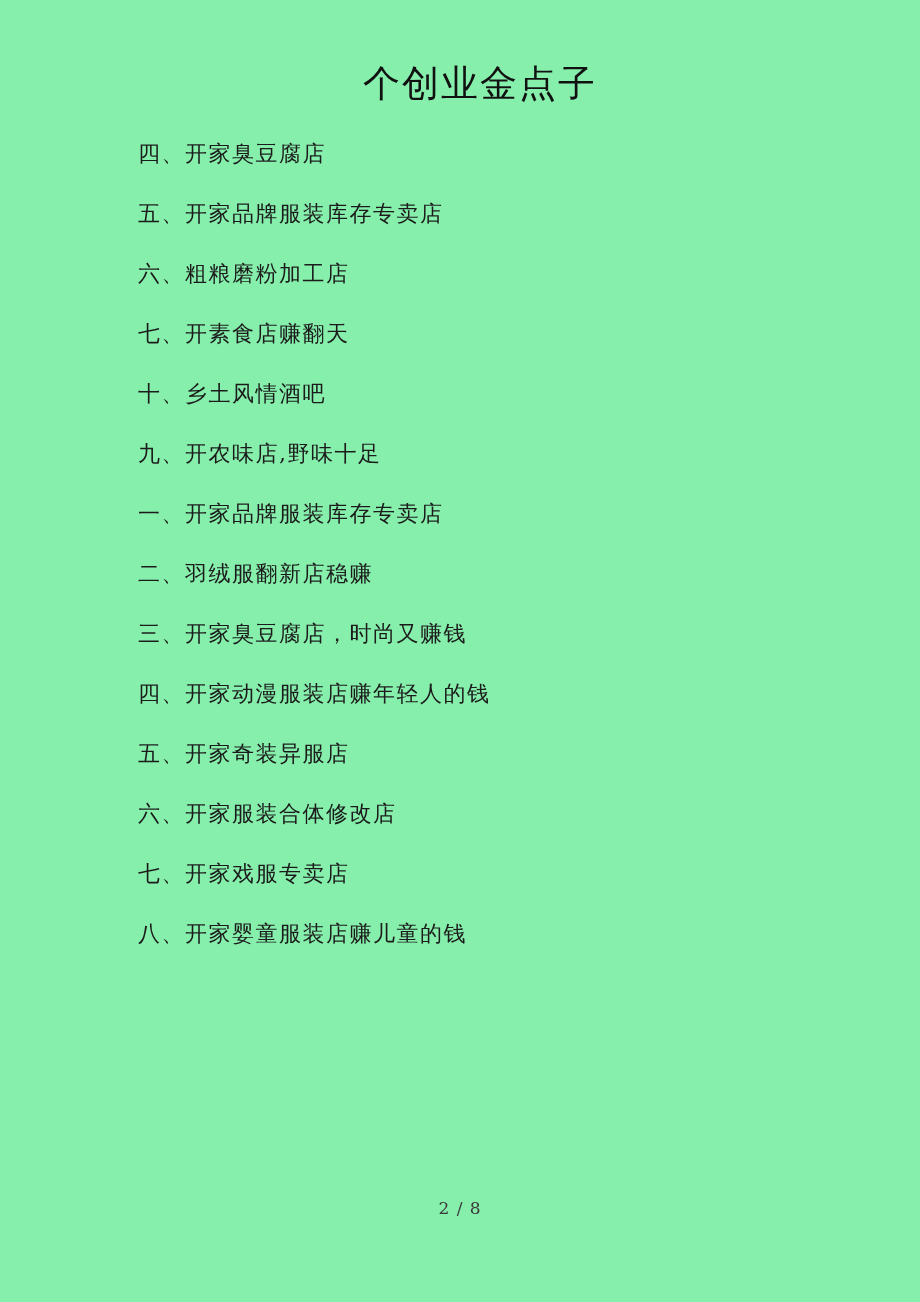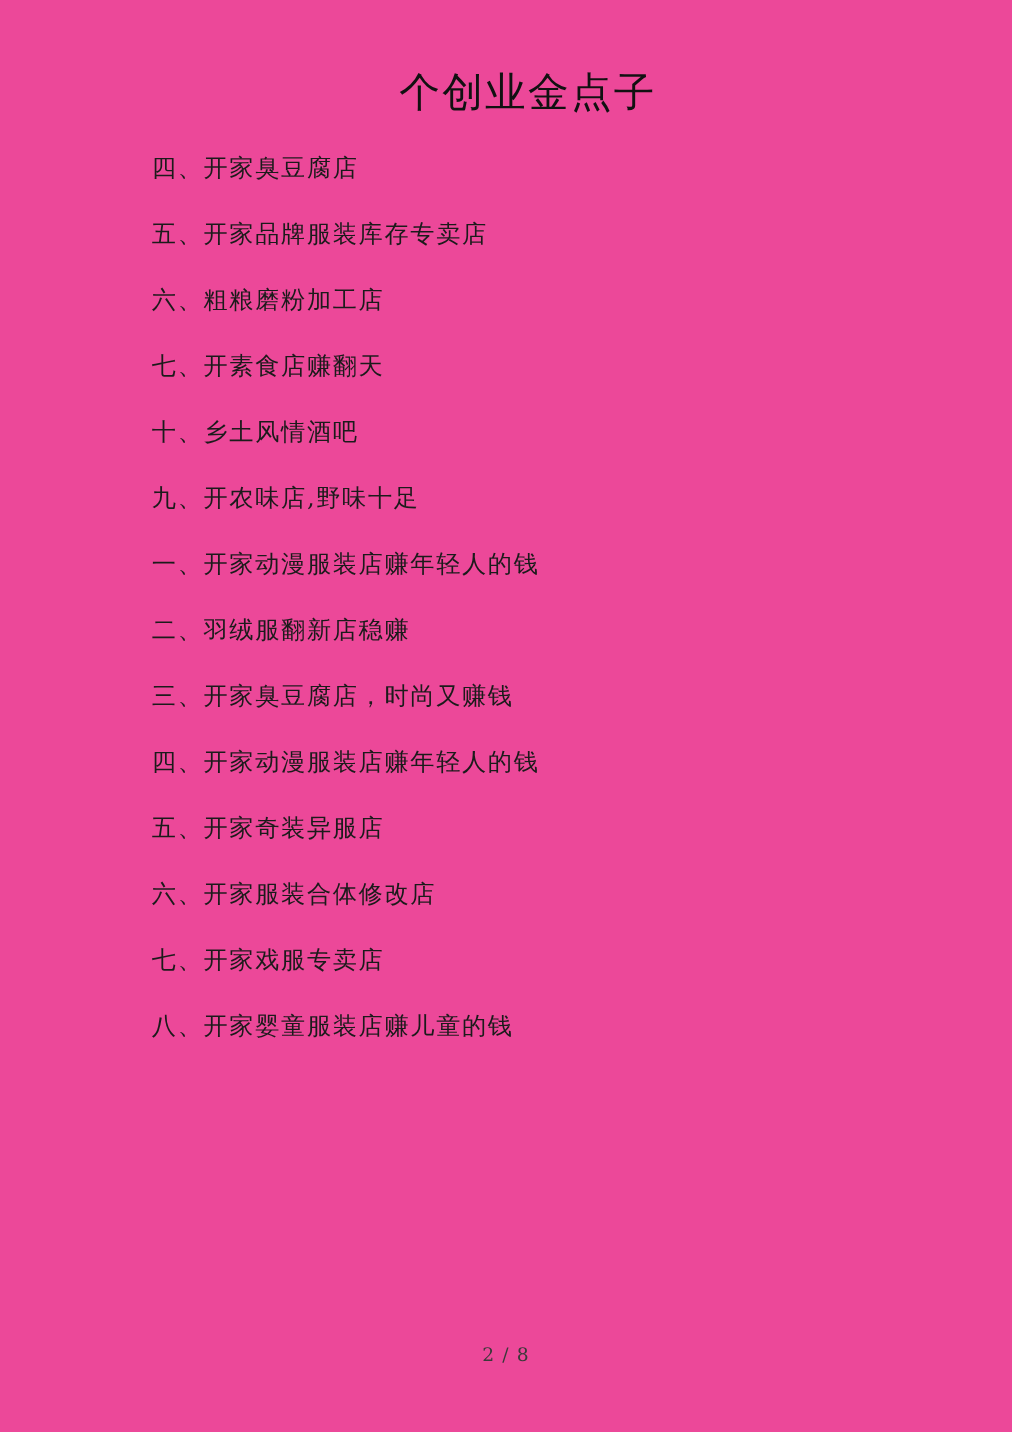--- a/index.html
+++ b/index.html
@@ -11,21 +11,21 @@
     height: 1302px;
     background: #ececed;
     font-family: "DejaVu Serif", serif;
     overflow: hidden;
   }
   .page {
     position: relative;
     width: 920px;
     height: 1302px;
     box-sizing: border-box;
-    background: #ec4899;
+    background: #86efac;
   }
   .content {
     position: absolute;
     left: 0;
     top: 0;
     width: 920px;
   }
   .doc-title {
     text-align: center;
     font-size: 37px;
@@ -55,39 +55,38 @@
   .footer {
     position: absolute;
     left: 0;
     top: 1198px;
     width: 920px;
     text-align: center;
     font-size: 17px;
     color: #3a3a3a;
     letter-spacing: 1px;
     font-family: "DejaVu Serif", serif;
-    margin-top: 24px;
   }
 </style>
 </head>
 <body>
 
 <div class="page">
   <div class="content">
 
     <div class="doc-title">个创业金点子</div>
 
     <div class="lines">
       <div class="line">四、开家臭豆腐店</div>
       <div class="line">五、开家品牌服装库存专卖店</div>
       <div class="line">六、粗粮磨粉加工店</div>
       <div class="line">七、开素食店赚翻天</div>
       <div class="line">十、乡土风情酒吧</div>
       <div class="line">九、开农味店,野味十足</div>
-      <div class="line">一、开家动漫服装店赚年轻人的钱</div>
+      <div class="line">一、开家品牌服装库存专卖店</div>
       <div class="line">二、羽绒服翻新店稳赚</div>
       <div class="line">三、开家臭豆腐店，时尚又赚钱</div>
       <div class="line">四、开家动漫服装店赚年轻人的钱</div>
       <div class="line">五、开家奇装异服店</div>
       <div class="line">六、开家服装合体修改店</div>
       <div class="line">七、开家戏服专卖店</div>
       <div class="line">八、开家婴童服装店赚儿童的钱</div>
     </div>
 
   </div>

